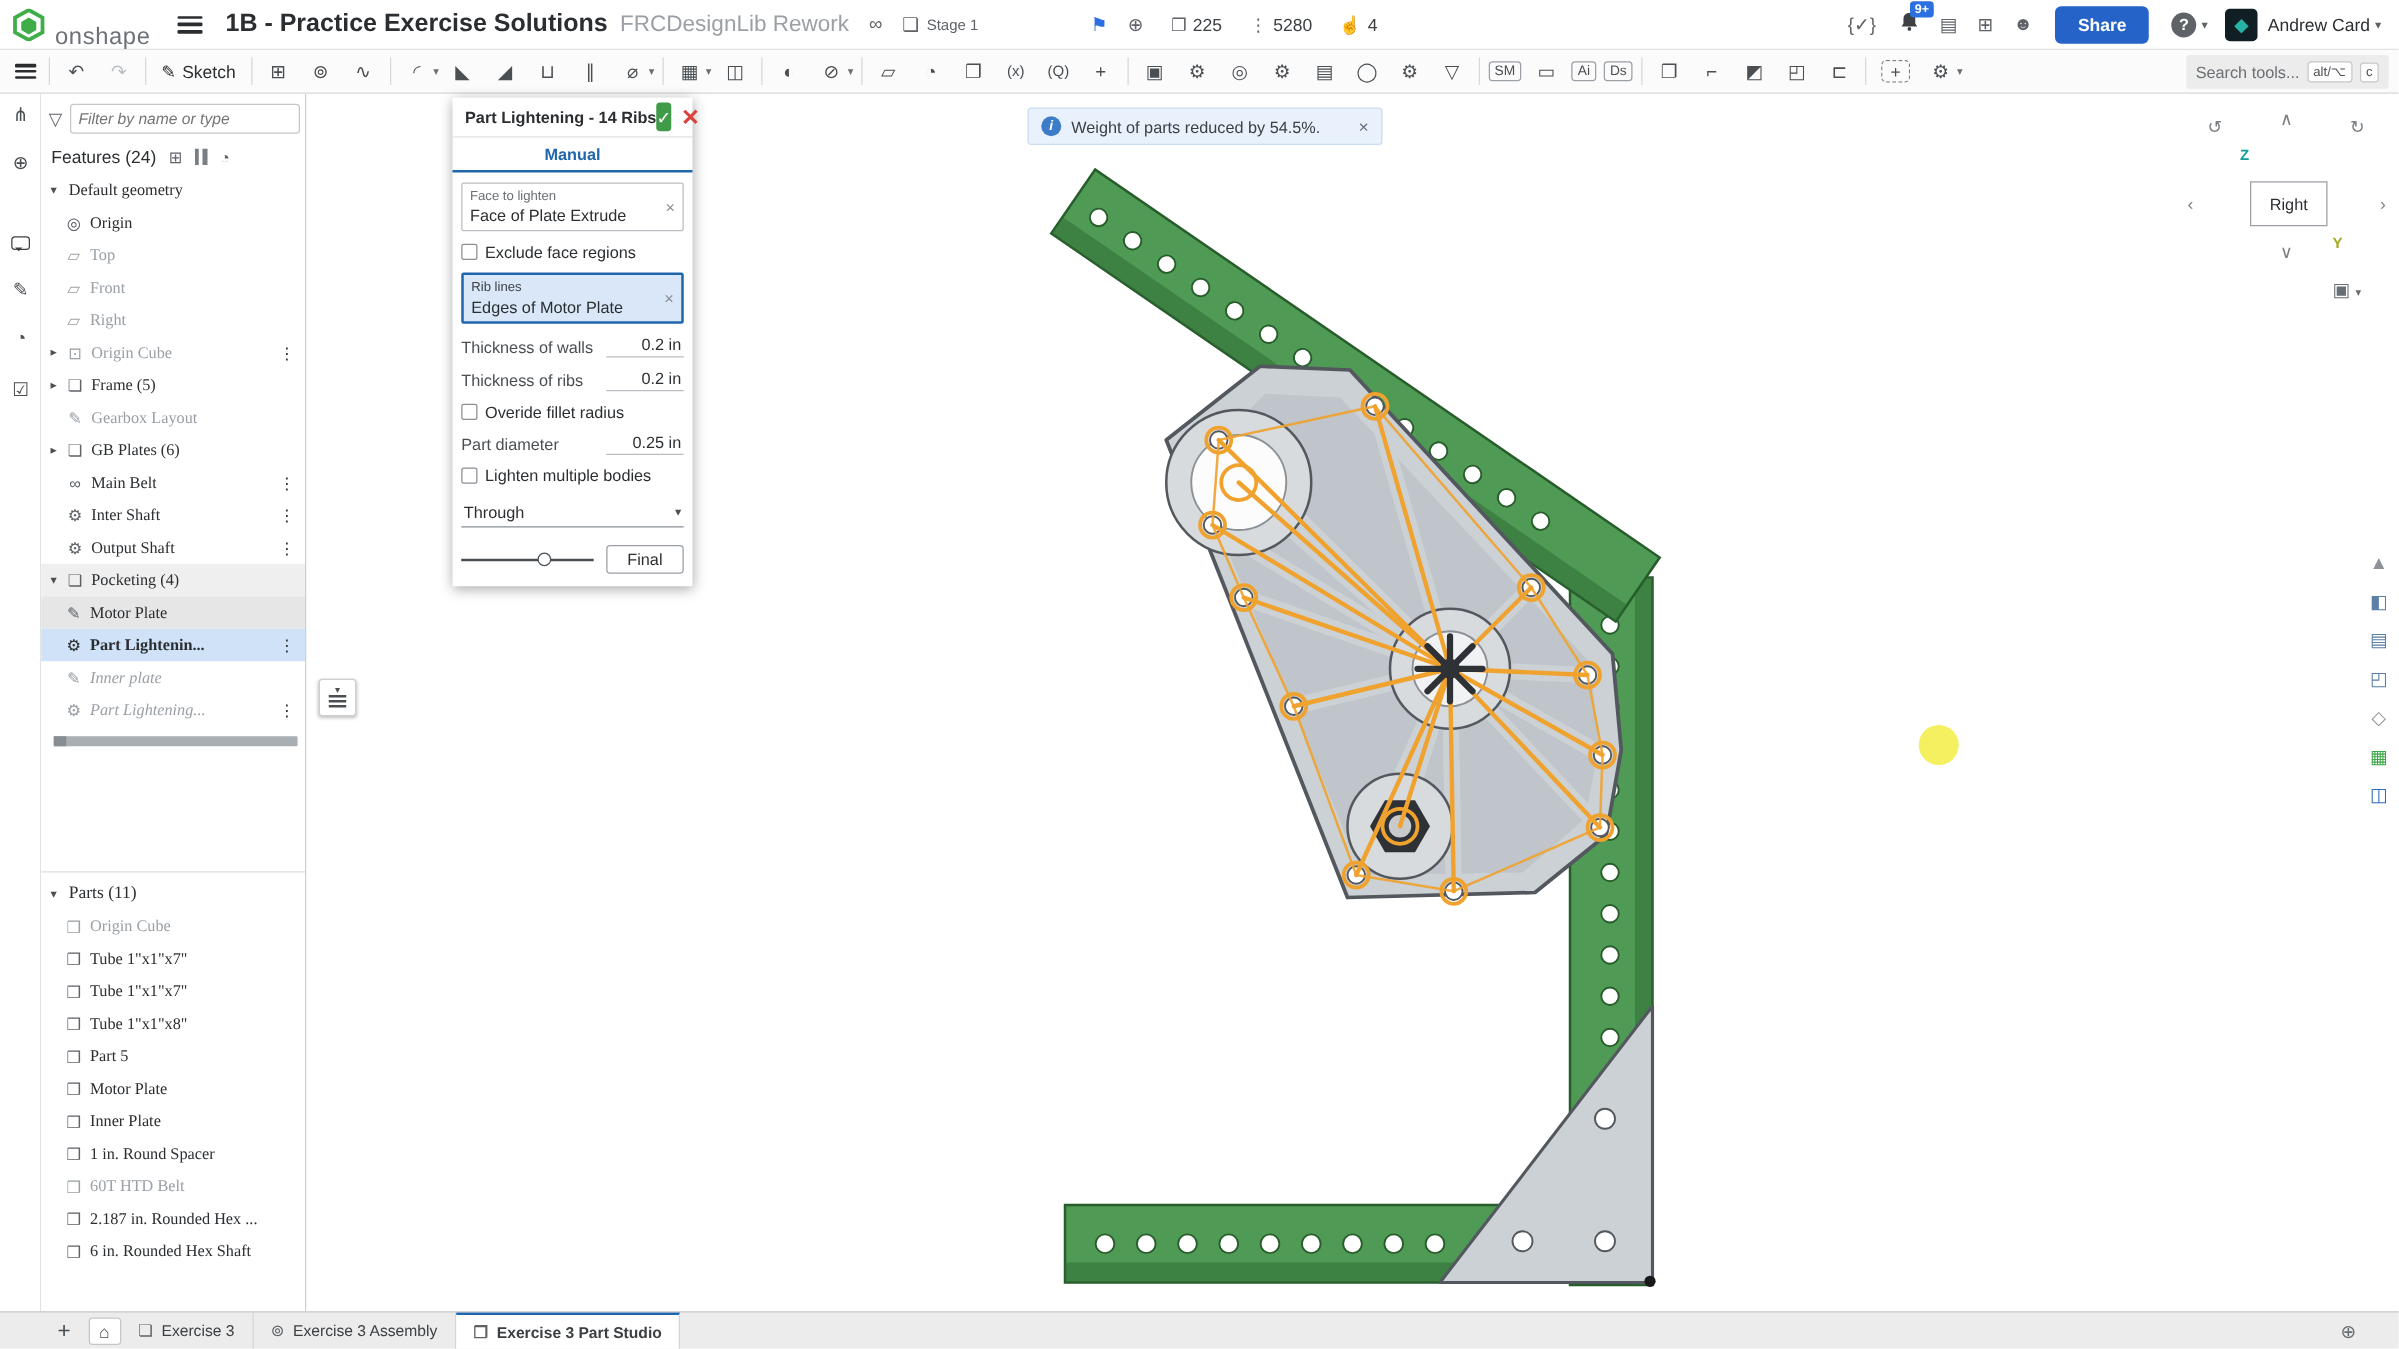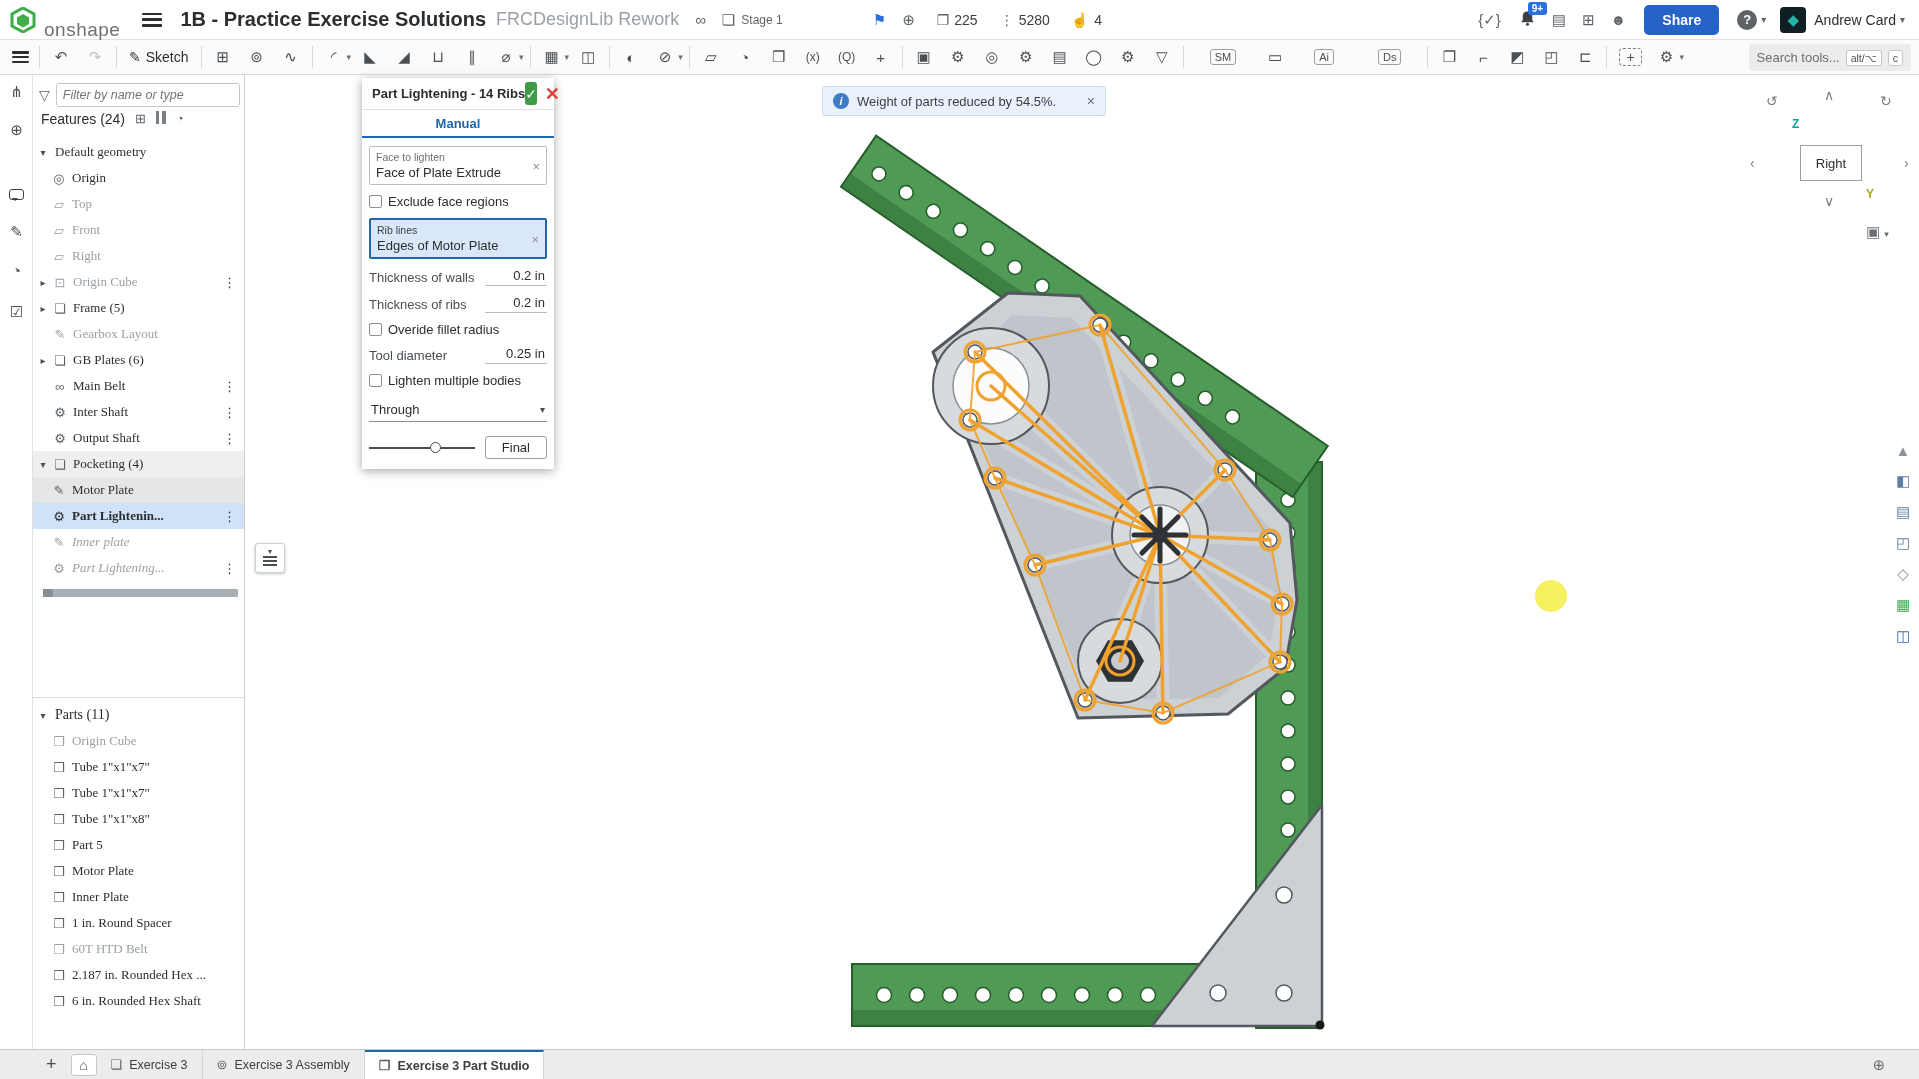--- a/index.html
+++ b/index.html
@@ -26,38 +26,38 @@
   .username { font-size:14px; color:#2b2e31; margin-left:8px; }
 
   
   .toolbar { position:absolute; left:0; top:40px; width:1919px; height:35px; background:#fbfbfb; border-bottom:1px solid #d8d8d8; display:flex; align-items:center; z-index:25; }
   .ticon { min-width:24px; height:24px; display:flex; align-items:center; justify-content:center; font-size:15px; color:#4a4f54; margin:0 5px; cursor:pointer; white-space:nowrap; }
   .ticon.small { font-size:12px; }
   .ticon.disabled { color:#b9bdc1; }
   .tsep { width:1px; height:22px; background:#d8d8d8; margin:0 4px; }
   .tcaret { font-size:9px; color:#6a6f74; margin-left:-4px; margin-right:2px; cursor:pointer; }
   .sketch-btn { display:flex; align-items:center; gap:5px; font-size:14px; color:#2b2e31; margin:0 8px; cursor:pointer; }
-  .chip { border:1px solid #9aa0a6; border-radius:3px; font-size:11px; padding:1px 4px; color:#4a4f54; margin:0 22px; cursor:pointer; }
+  .chip { border:1px solid #9aa0a6; border-radius:3px; font-size:11px; padding:1px 4px; color:#4a4f54; margin:0 3px; cursor:pointer; }
   .fitbox { border:1px dashed #7a7f84; border-radius:4px; padding:0 6px; margin:0 8px; color:#4a4f54; font-size:14px; cursor:pointer; }
   .searchtools { position:absolute; right:8px; top:4px; height:27px; background:#ececec; border-radius:3px; display:flex; align-items:center; padding:0 8px; gap:6px; cursor:text; }
   .searchtools .stext { font-size:13px; color:#6a6f74; }
   .key { background:#fff; border:1px solid #c4c7ca; border-radius:3px; font-size:10.5px; color:#4a4f54; padding:1px 4px; }
 
   
   .leftrail { position:absolute; left:0; top:75px; width:33px; height:974px; background:#fff; border-right:1px solid #e2e2e2; z-index:20; }
   .rail-ico { width:33px; height:30px; display:flex; align-items:center; justify-content:center; color:#4a4f54; font-size:15px; cursor:pointer; }
   .bubble { width:15px; height:11px; border:1.8px solid #3c4043; border-radius:3px; position:relative; }
   .bubble:after { content:""; position:absolute; left:2px; bottom:-5px; border:3px solid transparent; border-top-color:#3c4043; }
 
   
   .fpanel { position:absolute; left:33px; top:75px; width:212px; height:974px; background:#fff; border-right:1px solid #cfcfcf; z-index:20; font-size:13px; color:#2b2e31; }
   .filter-row { display:flex; align-items:center; margin:8px 4px 4px 6px; gap:6px; }
   .funnel { color:#5f6368; font-size:14px; }
   .filter-input { flex:1; border:1px solid #c4c7ca; border-radius:3px; height:24px; font-size:12.5px; font-style:italic; color:#9aa0a6; padding:0 6px; font-family:"Liberation Sans",sans-serif; width:100px; }
-  .fheader { display:flex; height:28px; padding:0 8px; gap:10px; }
+  .fheader { display:flex; align-items:center; height:28px; padding:0 8px; gap:10px; }
   .fheader .htitle { font-size:14px; color:#2b2e31; }
   .hico { color:#5f6368; font-size:13px; cursor:pointer; }
   .pausebars { display:flex; gap:3px; cursor:pointer; }
   .pausebars i { width:3.5px; height:13px; background:#7a7f84; display:block; }
   .trow { position:relative; height:26px; display:flex; align-items:center; cursor:pointer; }
   .trow .chev { width:16px; text-align:center; font-size:10px; color:#4a4f54; margin-left:2px; }
   .trow .ic { width:18px; text-align:center; font-size:13px; color:#5f6368; }
   .trow .lbl { margin-left:4px; white-space:nowrap; overflow:hidden;font-family:Liberation Serif, serif; }
   .trow.muted .lbl, .trow.muted .ic { color:#9aa0a6; }
   .trow.ital .lbl { font-style:italic; }
@@ -681,21 +681,21 @@
       </div>
       <div class="numrow">
         <span class="nlabel">Thickness of ribs</span>
         <span class="nval">0.2 in</span>
       </div>
       <div class="cbrow">
         <span class="cbox"></span>
         <span>Overide fillet radius</span>
       </div>
       <div class="numrow">
-        <span class="nlabel">Tool diameter</span>
+        <span class="nlabel">Part diameter</span>
         <span class="nval">0.25 in</span>
       </div>
       <div class="cbrow">
         <span class="cbox"></span>
         <span>Lighten multiple bodies</span>
       </div>
       <div class="selrow">
         <span>Through</span>
         <span class="scaret">▾</span>
       </div>

